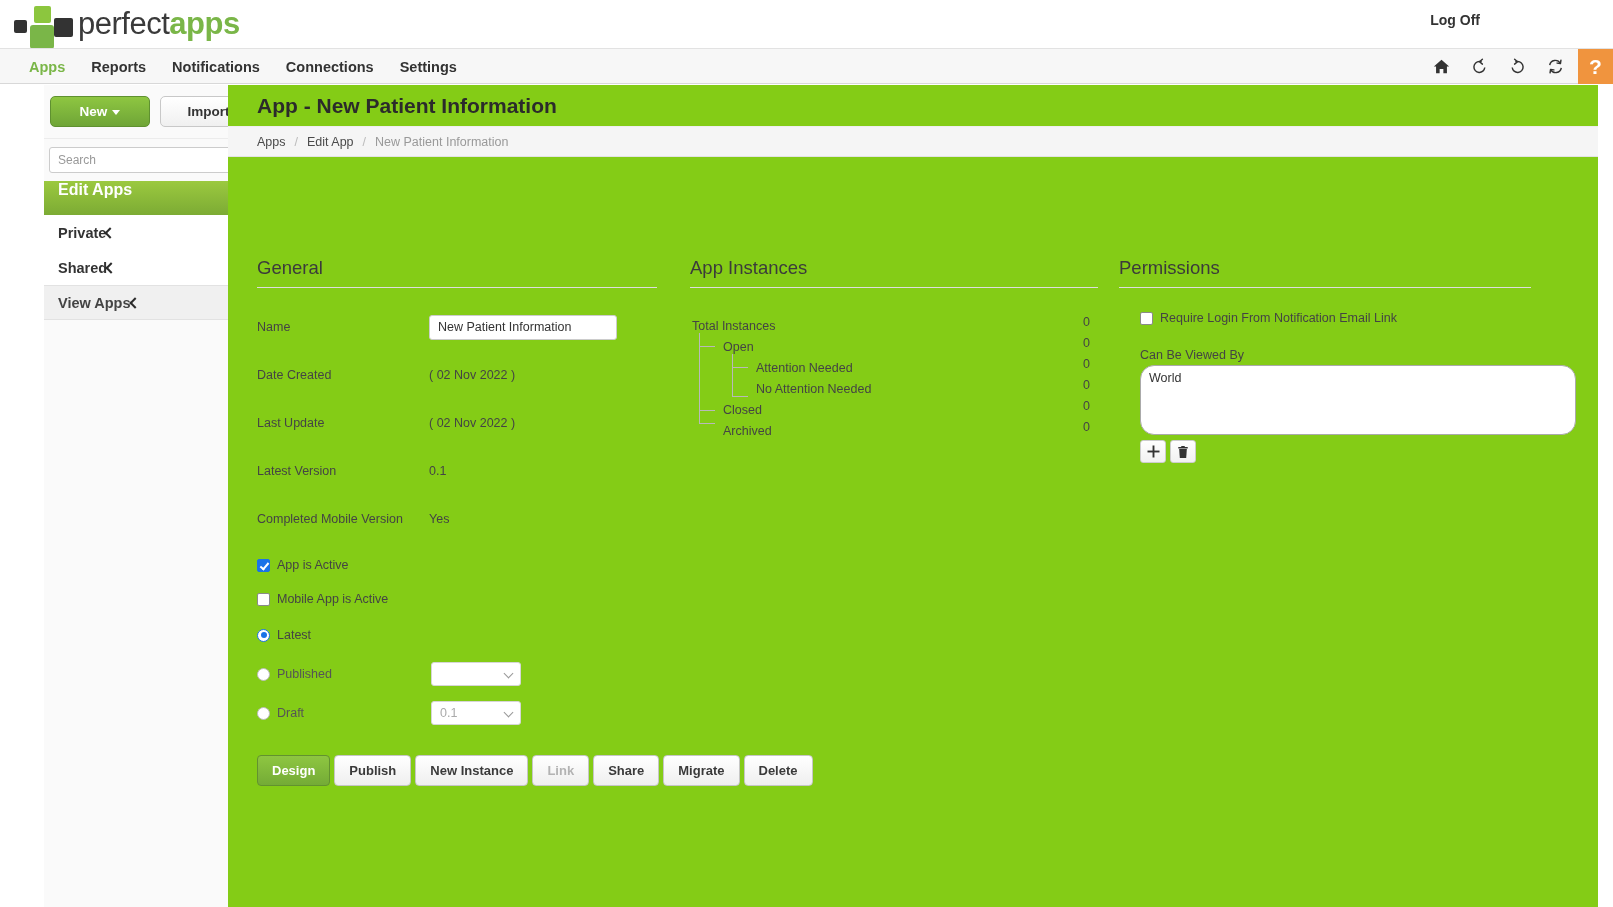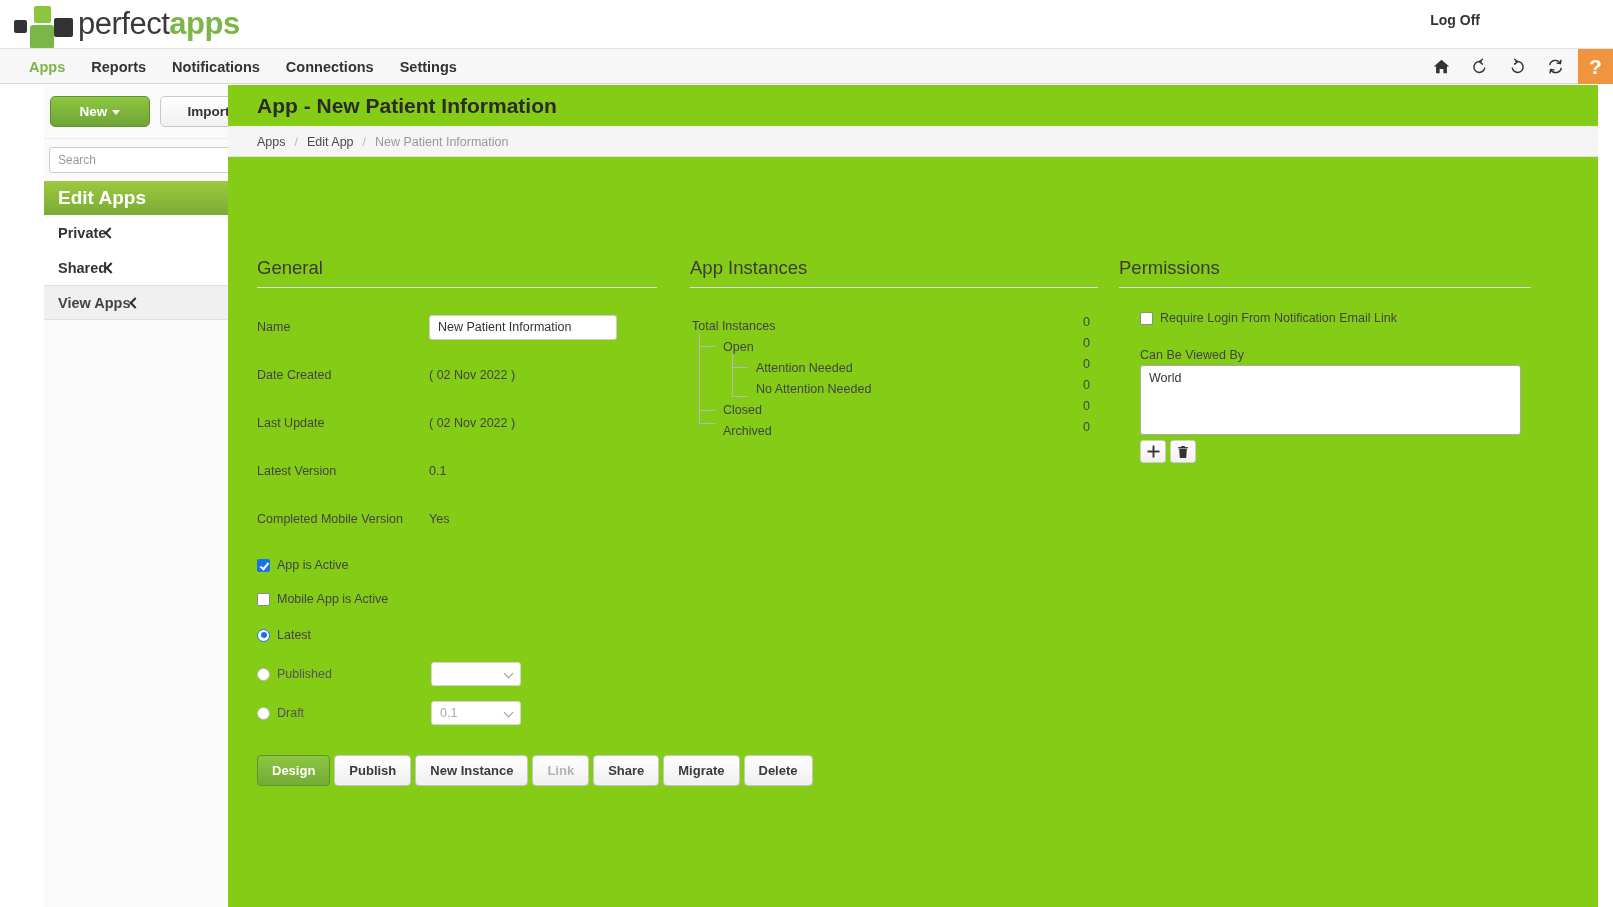--- a/index.html
+++ b/index.html
@@ -106,24 +106,24 @@
     background: #fafafa;
   }
   .search-input {
     width: 233px; height: 26px; border: 1px solid #cccccc; border-radius: 3px;
     background: #ffffff; padding: 0 8px; font-size: 12px;
     font-family: "Liberation Sans", sans-serif; color: #333333; outline: none;
   }
   .search-input::placeholder { color: #999999; }
 
   .group-header {
-    height: 34px; display: flex; align-items: center; justify-content: space-between;
+    height: 34px; display: flex; align-items: flex-start; justify-content: space-between;
     padding: 0 14px;
     background: linear-gradient(to bottom, #9bc93f 0%, #7cab34 100%);
-    color: #ffffff; font-size: 19px; font-weight: 700; cursor: pointer;
+    color: #ffffff; font-size: 16px; font-weight: 700; cursor: pointer;
   }
   .chev-dn {
     width: 11px; height: 11px; border-right: 3px solid #ffffff;
     border-bottom: 3px solid #ffffff; transform: rotate(45deg);
     margin-top: -5px; margin-right: 4px;
   }
   .side-link {
     height: 35px; display: flex; align-items: center; 
     padding: 0 14px; background: #ffffff;
     font-size: 14.5px; font-weight: 700; color: #333333; cursor: pointer;
@@ -255,22 +255,22 @@
   .lvl2 { padding-left: 66px; }
   .connector { position: absolute; pointer-events: none; }
   .cv { width: 1px; background: #b9b9b9; }
   .ch { height: 1px; background: #b9b9b9; }
 
   
   .perm { margin-top: 21px; padding-left: 21px; }
   .perm-cb-row { display: flex; align-items: center; height: 18px; }
   .perm-label { margin-top: 21px; font-size: 12.5px; color: #444444; }
   .listbox {
-    margin-top: 3px; width: 381px; height: 70px;
-    border: 1px solid #aaaaaa; border-radius: 3px; background: #ffffff;
+    margin-top: 3px; width: 436px; height: 70px;
+    border: 1px solid #aaaaaa; border-radius: 14px; background: #ffffff;
     padding: 4px 6px; overflow: auto;
   }
   .list-item {
     font-size: 12.5px; color: #333333; height: 17px; line-height: 17px;
     cursor: pointer; padding: 0 2px;
   }
   .perm-btns { display: flex; gap: 4px; margin-top: 5px; }
   .iconbtn {
     width: 26px; height: 23px; border: 1px solid #cdcdcd; border-radius: 3px;
     background: linear-gradient(to bottom, #ffffff 0%, #f1f1f1 100%);

